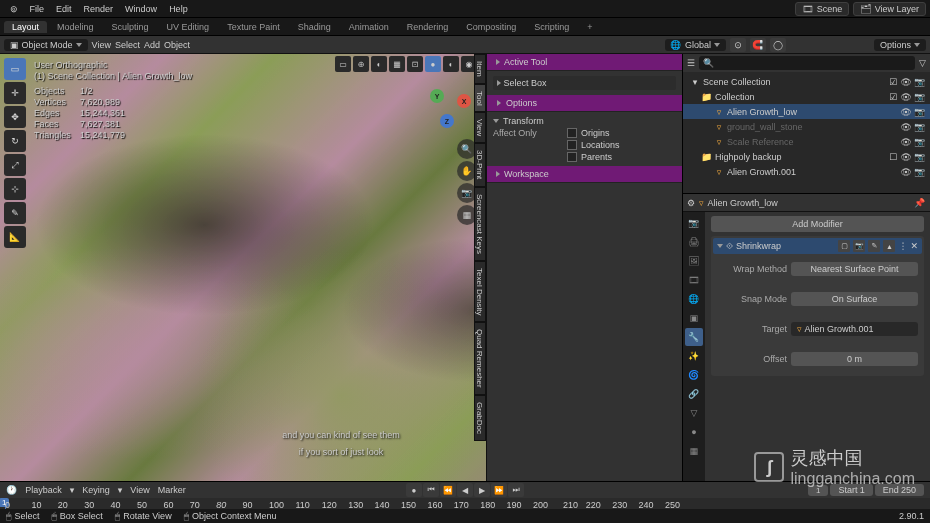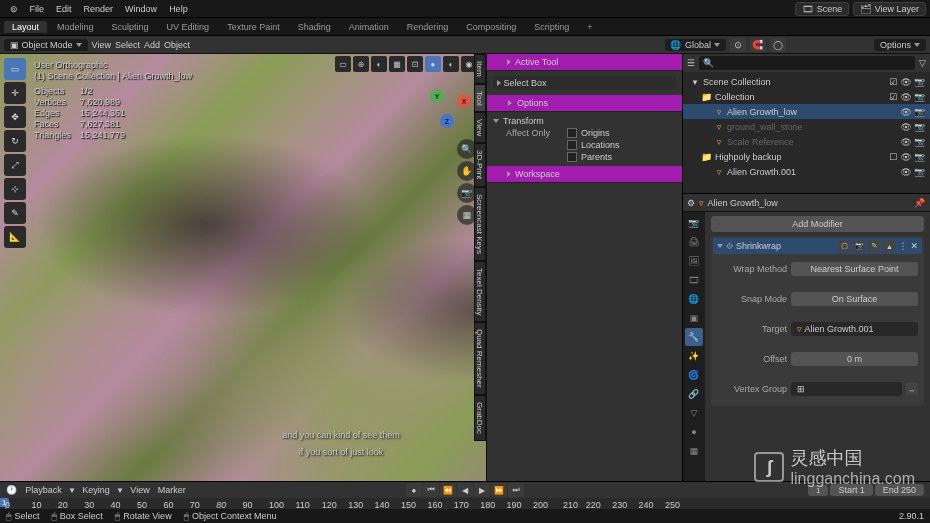--- a/index.html
+++ b/index.html
@@ -28,25 +28,25 @@
 .axis-ball{position:absolute;width:14px;height:14px;border-radius:50%;display:flex;align-items:center;justify-content:center;font-size:7px;font-weight:bold;color:#222}
 .nav-btns{position:absolute;right:205px;top:85px;display:flex;flex-direction:column;gap:2px;z-index:2}
 .nav-btn{width:20px;height:20px;background:rgba(40,40,40,0.7);border-radius:50%;display:flex;align-items:center;justify-content:center}
 .vp-top-icons{position:absolute;right:205px;top:2px;display:flex;gap:2px;z-index:2}
 .vp-ic{width:16px;height:16px;background:#2a2a2a;border-radius:2px;display:flex;align-items:center;justify-content:center;font-size:8px}
 .subtitle{position:absolute;bottom:20px;left:50%;transform:translateX(-50%);z-index:3;color:#fff;font-size:14px;text-align:center;text-shadow:1px 1px 2px #000;line-height:17px}
 .side-tabs{position:absolute;right:196px;top:0;bottom:0;width:12px;z-index:2;display:flex;flex-direction:column}
 .side-tab{writing-mode:vertical-rl;background:#2a2a2a;padding:6px 1px;font-size:8px;border:1px solid #111;cursor:pointer}
 .side-tab.active{background:#424242}
 .npanel{position:absolute;right:0;top:0;width:196px;bottom:0;background:#323232;z-index:2;border-left:1px solid #111}
-.np-header{background:#a21caf;padding:3px 20px;display:flex;align-items:center;gap:4px;border-bottom:1px solid #222}
+.np-header{background:#701a75;padding:3px 9px;display:flex;align-items:center;gap:4px;border-bottom:1px solid #222}
 .np-section{padding:3px 6px}
 .np-sub{background:#2c2c2c;margin:2px 0;padding:2px 4px;border-radius:2px}
 .np-row{display:flex;align-items:center;gap:4px;padding:1px 0}
-.np-label{text-align:center;flex:0 0 70px;color:#aaa}
+.np-label{text-align:left;flex:0 0 70px;color:#aaa}
 .chk{width:10px;height:10px;border:1px solid #666;background:#222;display:inline-block}
 .right-col{flex:1;display:flex;flex-direction:column;background:#282828;border-left:1px solid #000}
 .outliner{flex:0 0 140px;display:flex;flex-direction:column;border-bottom:1px solid #000}
 .out-header{height:18px;background:#323232;display:flex;align-items:center;padding:0 4px;gap:4px}
 .out-search{flex:1;background:#1a1a1a;border-radius:3px;height:14px;padding:0 4px;display:flex;align-items:center}
 .out-tree{flex:1;overflow:hidden;padding:2px 0;font-size:9px}
 .tree-row{display:flex;align-items:center;padding:1px 4px;gap:3px;height:15px}
 .tree-row.sel{background:#2d4a6f}
 .tree-row .indent{display:inline-block}
 .tree-row .icons{margin-left:auto;display:flex;gap:3px;color:#888}
@@ -397,27 +397,20 @@
                 <span class="mod-lbl">Target</span>
                 <div class="mod-field dark">
                   <span class="orange">▿</span>
                   <span>Alien Growth.001</span>
                 </div>
               </div>
             <div class="mod-row">
                 <span class="mod-lbl">Offset</span>
                 <div class="mod-field">0 m</div>
               </div>
-            <div class="mod-row">
-                <span class="mod-lbl">Vertex Group</span>
-                <div class="mod-field dark">
-                  <span>⊞</span>
-                </div>
-                <span class="mod-tog">↔</span>
-              </div>
           </div>
         </div>
       </div>
     </div>
   </div>
 </div>
 
 <div class="timeline">
   <div class="tl-header">
     <span>🕐</span>

